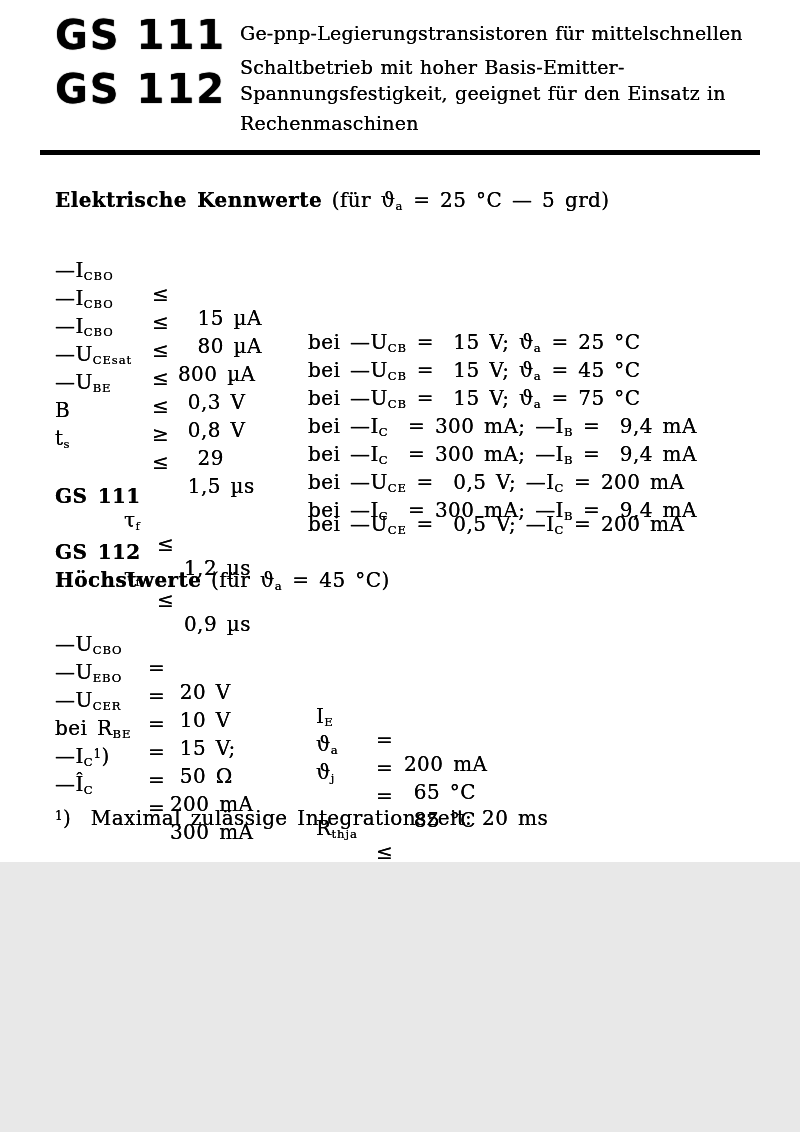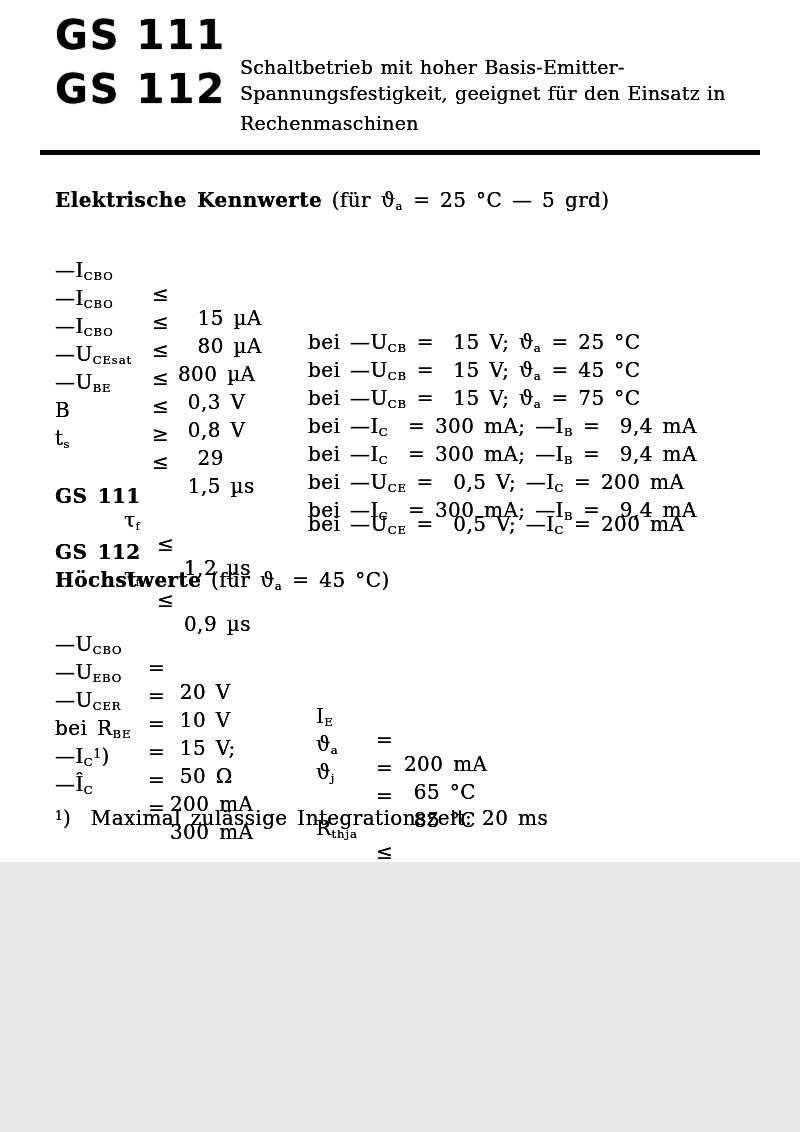--- a/index.html
+++ b/index.html
@@ -56,20 +56,21 @@
   .pageno{position:absolute;left:55px;font-size:22px;letter-spacing:1px;}
 </style>
 </head>
 <body>
 
 <div class="page">
 
   <div class="model" style="top:12px">GS 111</div>
   <div class="model" style="top:66px">GS 112</div>
 
+  <div class="desc-line" style="top:22px">Ge-pnp-Legierungstransistoren für mittelschnellen</div>
   <div class="desc-line" style="top:56px">Schaltbetrieb mit hoher Basis-Emitter-</div>
   <div class="desc-line" style="top:82px">Spannungsfestigkeit, geeignet für den Einsatz in</div>
   <div class="desc-line" style="top:112px">Rechenmaschinen</div>
 
   <div class="rule" style="top:150px;height:5px"></div>
 
   <div class="sec-title t" style="top:188px"><b>Elektrische Kennwerte</b><span> (für ϑ</span><sub>a</sub><span> = 25 °C — 5 grd)</span></div>
 
   <div class="row t" style="top:234px">
     <span class="c k-sym"><span>—I</span><sub>CBO</sub></span>

